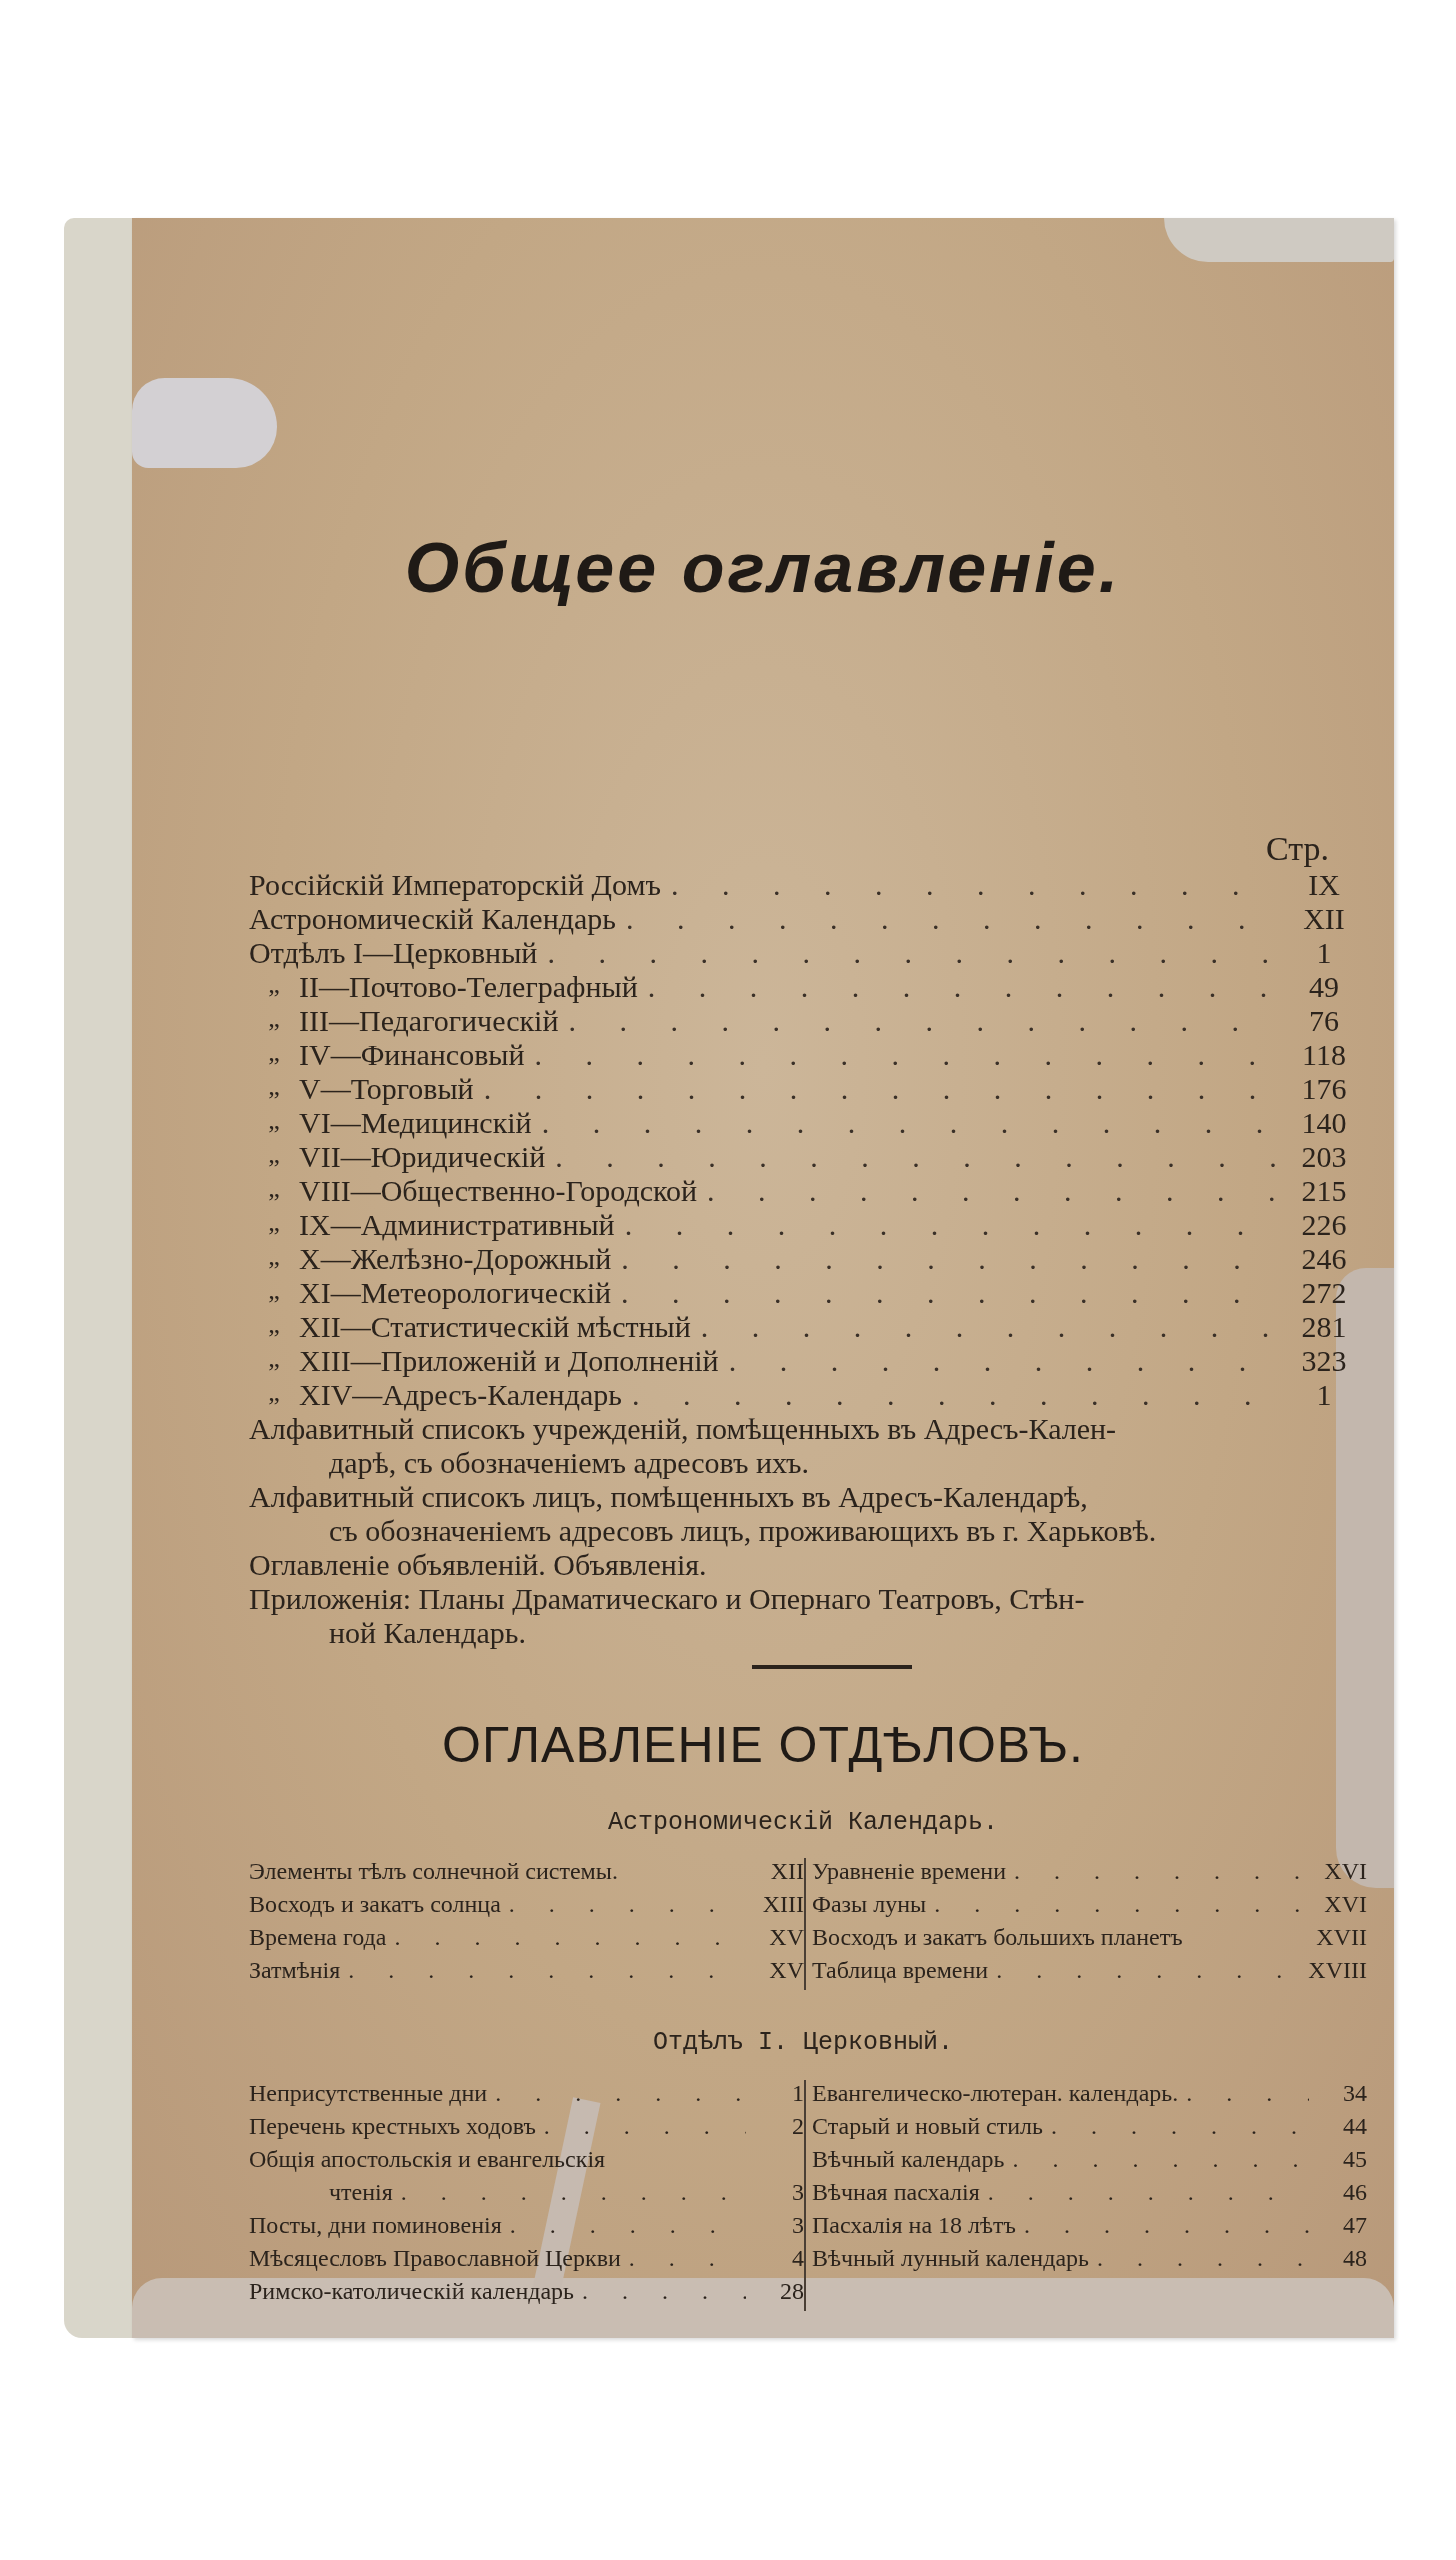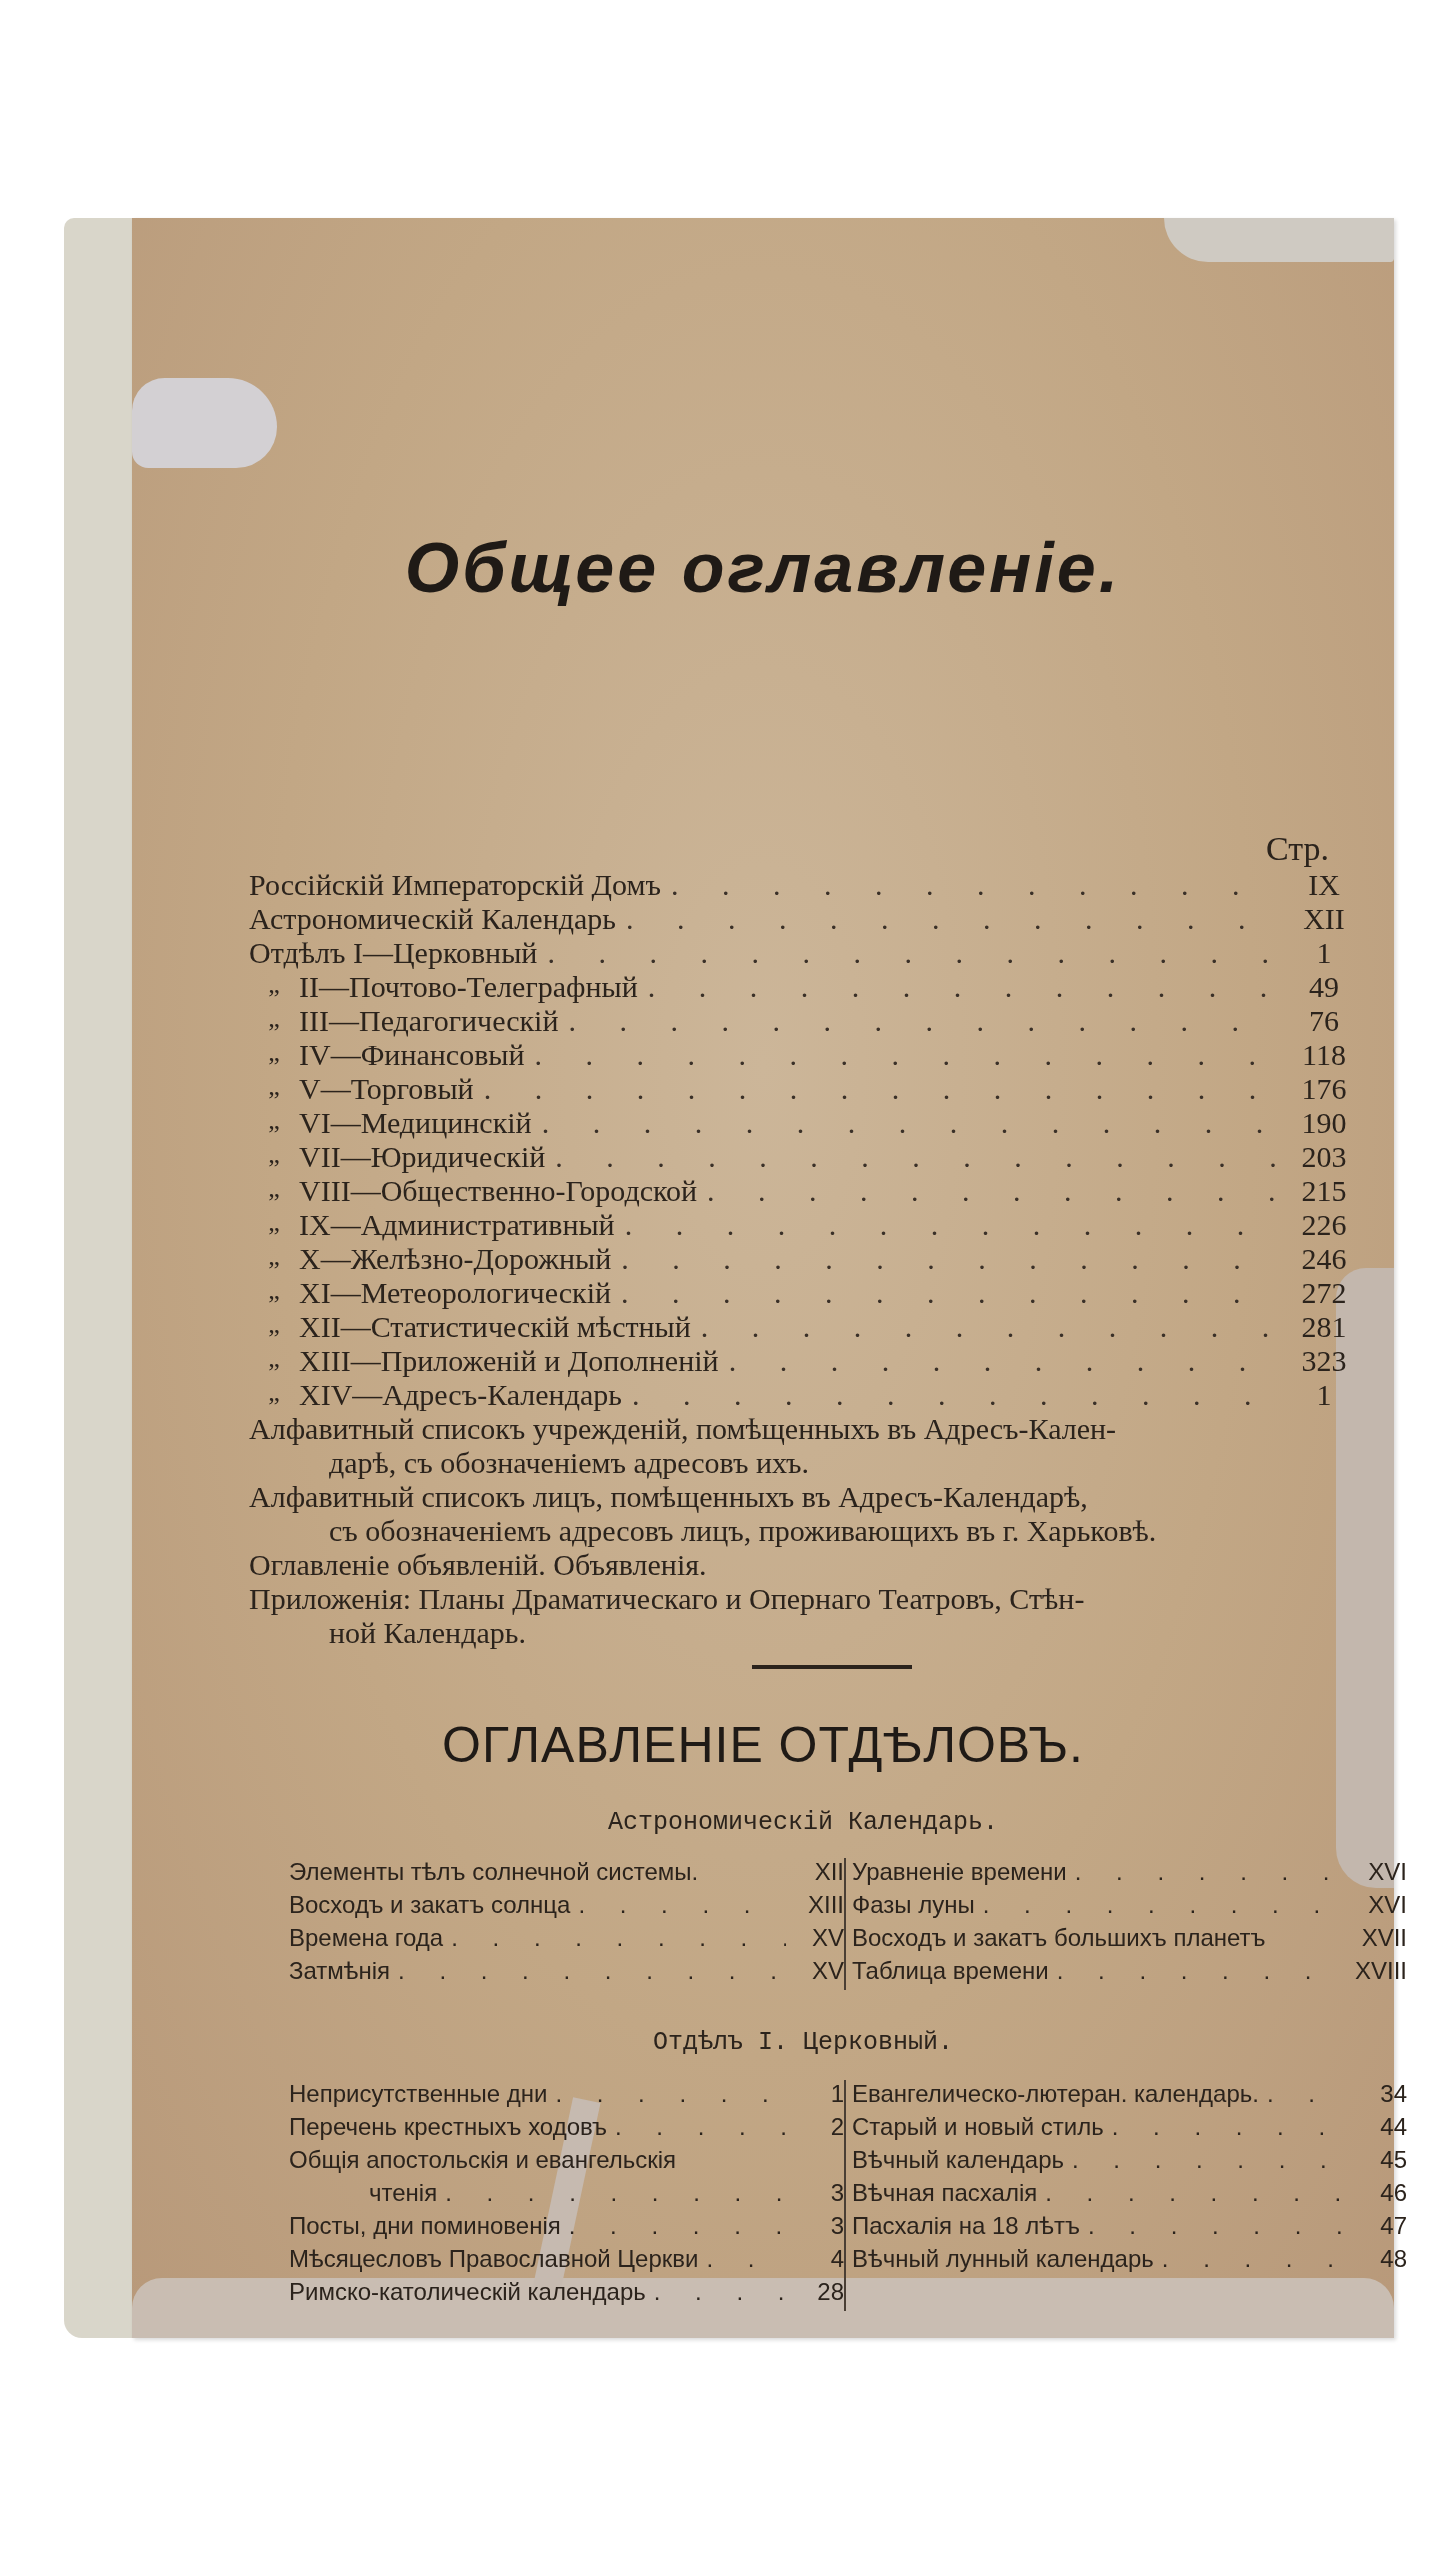--- a/index.html
+++ b/index.html
@@ -40,21 +40,21 @@
 
   .rule { position: absolute; left: 620px; top: 1447px; width: 160px; height: 4px; background: #2b231c; }
   .sec-title {
     position: absolute; left: 0; width: 100%; top: 1498px; text-align: center;
     font-family: "Liberation Sans", sans-serif; font-size: 50px; letter-spacing: 1px; color: #1f1a16;
   }
   .sub-title {
     position: absolute; left: 0; width: 100%; text-align: center;
     font-family: Liberation Mono, monospace; font-size: 25px; color: #2b231c; margin-left: 40px;
   }
-  .twocol { position: absolute; left: 117px; width: 1125px; display: flex; font-family: Liberation Sans, sans-serif; font-size: 24px; margin-left: 40px; }
+  .twocol { position: absolute; left: 117px; width: 1125px; display: flex; font-family: Liberation Serif, serif; font-size: 24px; }
   .col { width: 555px; }
   .col.right { border-left: 2px solid #4a3f35; padding-left: 6px; }
   .crow { display: flex; align-items: baseline; height: 33px; white-space: nowrap; }
   .crow .dots { flex: 1; overflow: hidden; margin: 0 8px; letter-spacing: 14px; }
   .crow .dots::after { content: ". . . . . . . . . . . . . . . . . . . . . . ."; }
   .crow .pg { min-width: 50px; text-align: right; }
   .crow.cont { padding-left: 80px; }
 </style>
 </head>
 <body>
@@ -112,21 +112,21 @@
         <div class="toc-row">
           <span class="ditto">„</span>
           <span class="label">V—Торговый</span>
           <span class="dots"></span>
           <span class="page-no">176</span>
         </div>
         <div class="toc-row">
           <span class="ditto">„</span>
           <span class="label">VI—Медицинскій</span>
           <span class="dots"></span>
-          <span class="page-no">190</span>
+          <span class="page-no">140</span>
         </div>
         <div class="toc-row">
           <span class="ditto">„</span>
           <span class="label">VII—Юридическій</span>
           <span class="dots"></span>
           <span class="page-no">203</span>
         </div>
         <div class="toc-row">
           <span class="ditto">„</span>
           <span class="label">VIII—Общественно-Городской</span>

